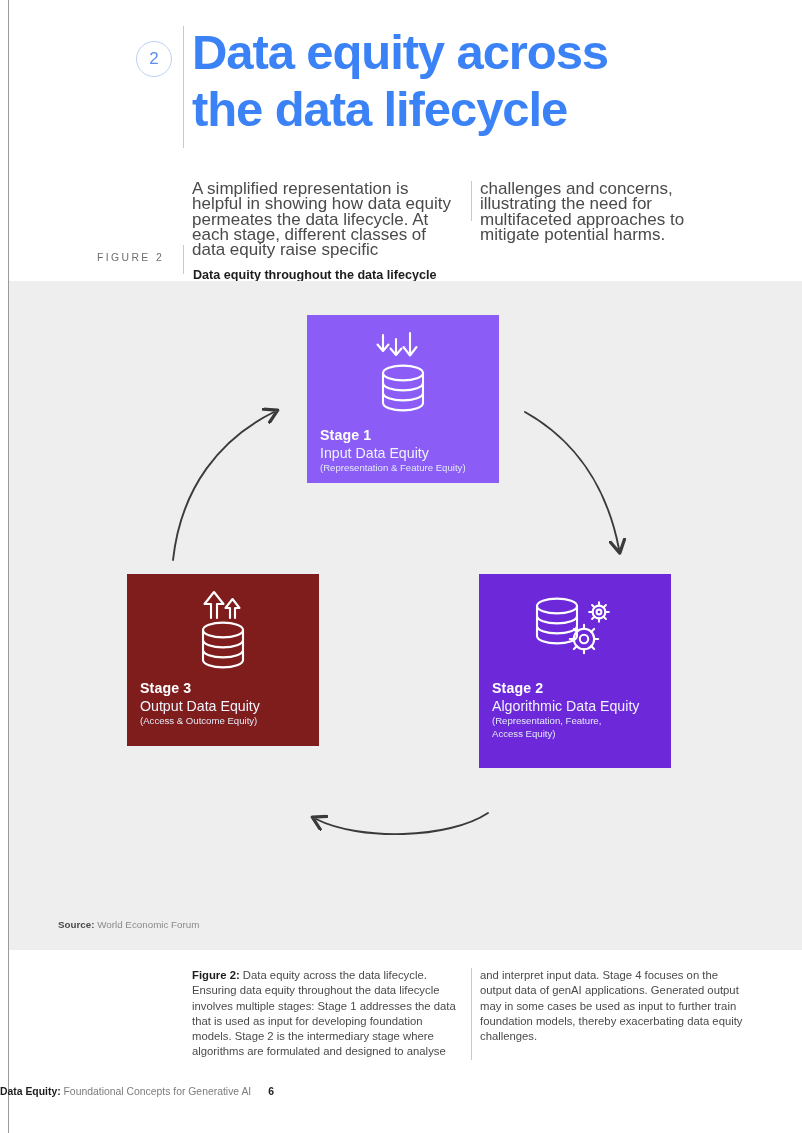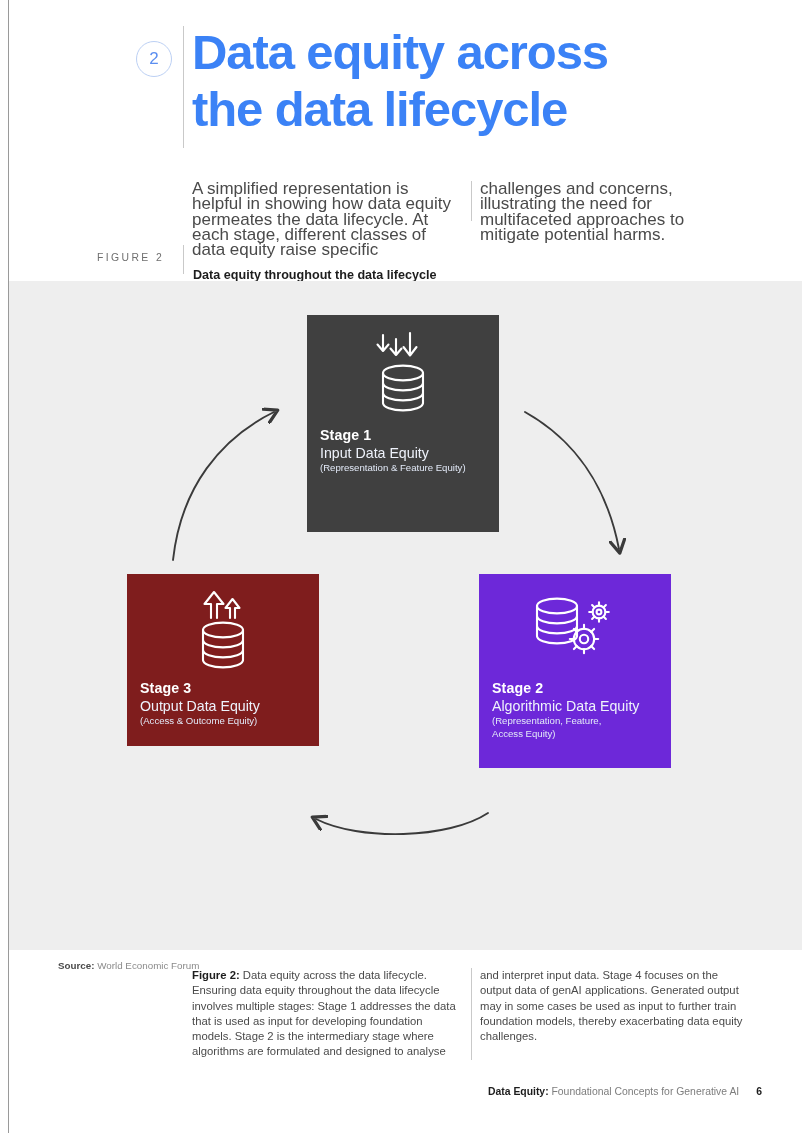--- a/index.html
+++ b/index.html
@@ -129,38 +129,37 @@
     color: #eef2fb;
   }
   .stage .s-sub {
     margin-top: 0;
     font-size: 9.6px;
     line-height: 12.6px;
     color: #e3eaf8;
   }
 
   
-  #stage1 { left: 298px; top: 34px; width: 192px; height: 217px; background: #404040; }
+  #stage1 { left: 298px; top: 34px; width: 192px; height: 168px; background: #8b5cf6; }
   #stage1 .icon-wrap { top: 14px; }
   #stage1 .txt { top: 111px; }
   
   #stage2 { left: 470px; top: 293px; width: 192px; height: 194px; background: #6d28d9; }
   #stage2 .icon-wrap { top: 18px; }
   #stage2 .txt { top: 105px; }
   
   #stage3 { left: 118px; top: 293px; width: 192px; height: 172px; background: #7f1d1d; }
   #stage3 .icon-wrap { top: 14px; }
   #stage3 .txt { top: 105px; }
 
   .source {
     position: absolute;
     left: 49px; top: 638px;
     font-size: 9.8px;
     color: #8b8b8b;
-    margin-top: 41px;
   }
   .source b { color: #4a4a4a; font-weight: 700; }
 
   
   .caption { position: absolute; left: 192px; top: 968px; width: 566px; }
   .cap-col {
     position: absolute; top: 0;
     font-size: 11.3px;
     line-height: 15.3px;
     color: #4a4a4a;
@@ -173,21 +172,21 @@
     left: 471px; top: 968px;
     width: 1px; height: 92px;
     background: #c9c9c9;
   }
 
   
   .footer {
     position: absolute;
     left: 0; top: 1086px;
     width: 802px;
-    text-align: right;
+    text-align: left;
     padding-right: 40px;
     font-size: 10.4px;
     color: #7d7d7d;
   }
   .footer b { color: #1d1d1d; font-weight: 700; }
   .footer .pg { color: #1d1d1d; font-weight: 700; margin-left: 17px; }
 </style>
 </head>
 <body>
 

